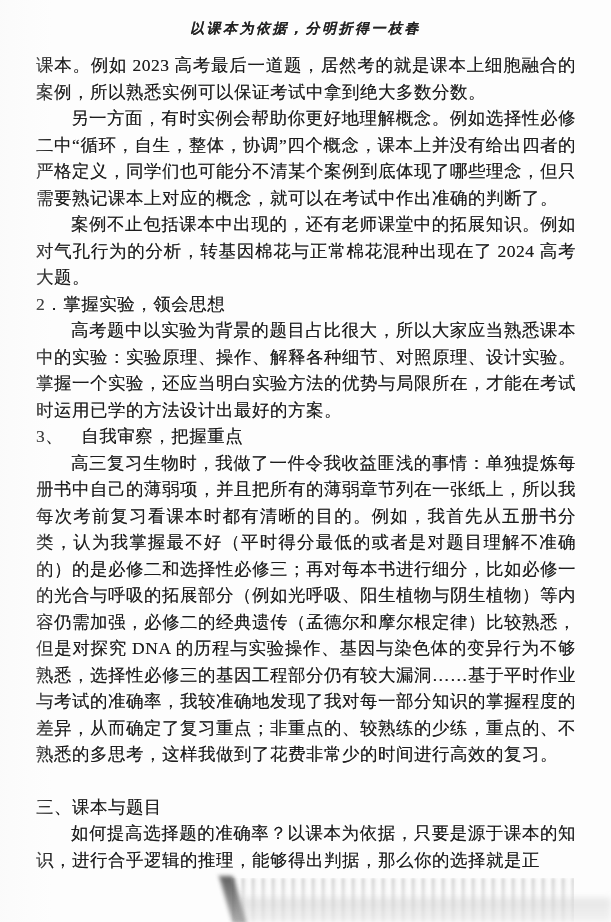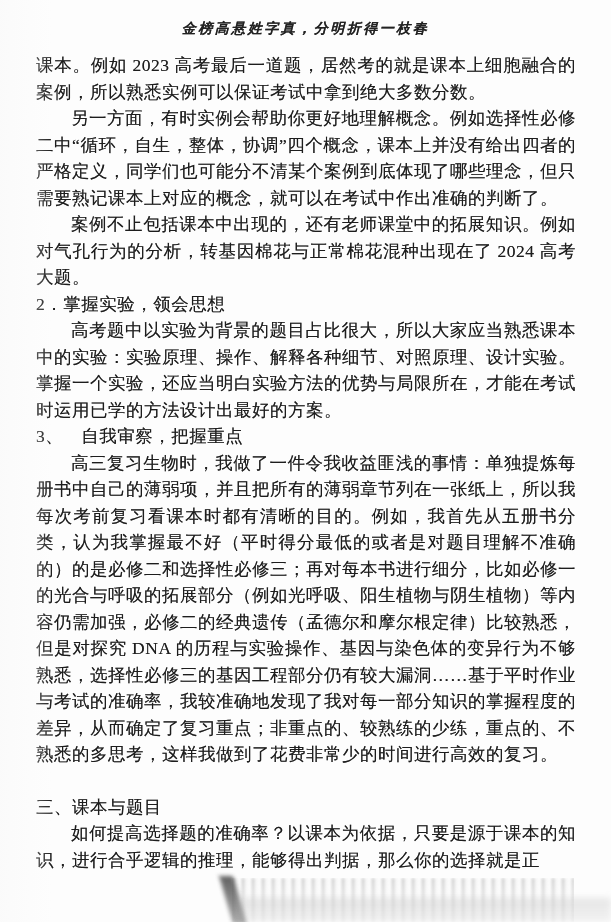--- a/index.html
+++ b/index.html
@@ -82,21 +82,21 @@
     background: linear-gradient(to bottom, rgba(150,150,150,0.22), rgba(175,175,175,0.14));
     filter: blur(3px);
     pointer-events: none;
   }
 </style>
 </head>
 <body>
 
 <div class="photo">
 
-  <div class="header-quote">金榜高悬姓字真，分明折得一枝春</div>
+  <div class="header-quote">以课本为依据，分明折得一枝春</div>
 
   <div class="text-block">
     <p class="continuation">课本。例如 2023 高考最后一道题，居然考的就是课本上细胞融合的案例，所以熟悉实例可以保证考试中拿到绝大多数分数。</p>
     <p class="body">另一方面，有时实例会帮助你更好地理解概念。例如选择性必修二中“循环，自生，整体，协调”四个概念，课本上并没有给出四者的严格定义，同学们也可能分不清某个案例到底体现了哪些理念，但只需要熟记课本上对应的概念，就可以在考试中作出准确的判断了。</p>
     <p class="body">案例不止包括课本中出现的，还有老师课堂中的拓展知识。例如对气孔行为的分析，转基因棉花与正常棉花混种出现在了 2024 高考大题。</p>
     <p class="heading">2．掌握实验，领会思想</p>
     <p class="body">高考题中以实验为背景的题目占比很大，所以大家应当熟悉课本中的实验：实验原理、操作、解释各种细节、对照原理、设计实验。掌握一个实验，还应当明白实验方法的优势与局限所在，才能在考试时运用已学的方法设计出最好的方案。</p>
     <p class="heading">3、　自我审察，把握重点</p>
     <p class="body">高三复习生物时，我做了一件令我收益匪浅的事情：单独提炼每册书中自己的薄弱项，并且把所有的薄弱章节列在一张纸上，所以我每次考前复习看课本时都有清晰的目的。例如，我首先从五册书分类，认为我掌握最不好（平时得分最低的或者是对题目理解不准确的）的是必修二和选择性必修三；再对每本书进行细分，比如必修一的光合与呼吸的拓展部分（例如光呼吸、阳生植物与阴生植物）等内容仍需加强，必修二的经典遗传（孟德尔和摩尔根定律）比较熟悉，但是对探究 DNA 的历程与实验操作、基因与染色体的变异行为不够熟悉，选择性必修三的基因工程部分仍有较大漏洞……基于平时作业与考试的准确率，我较准确地发现了我对每一部分知识的掌握程度的差异，从而确定了复习重点；非重点的、较熟练的少练，重点的、不熟悉的多思考，这样我做到了花费非常少的时间进行高效的复习。</p>
     <p class="section">三、课本与题目</p>

